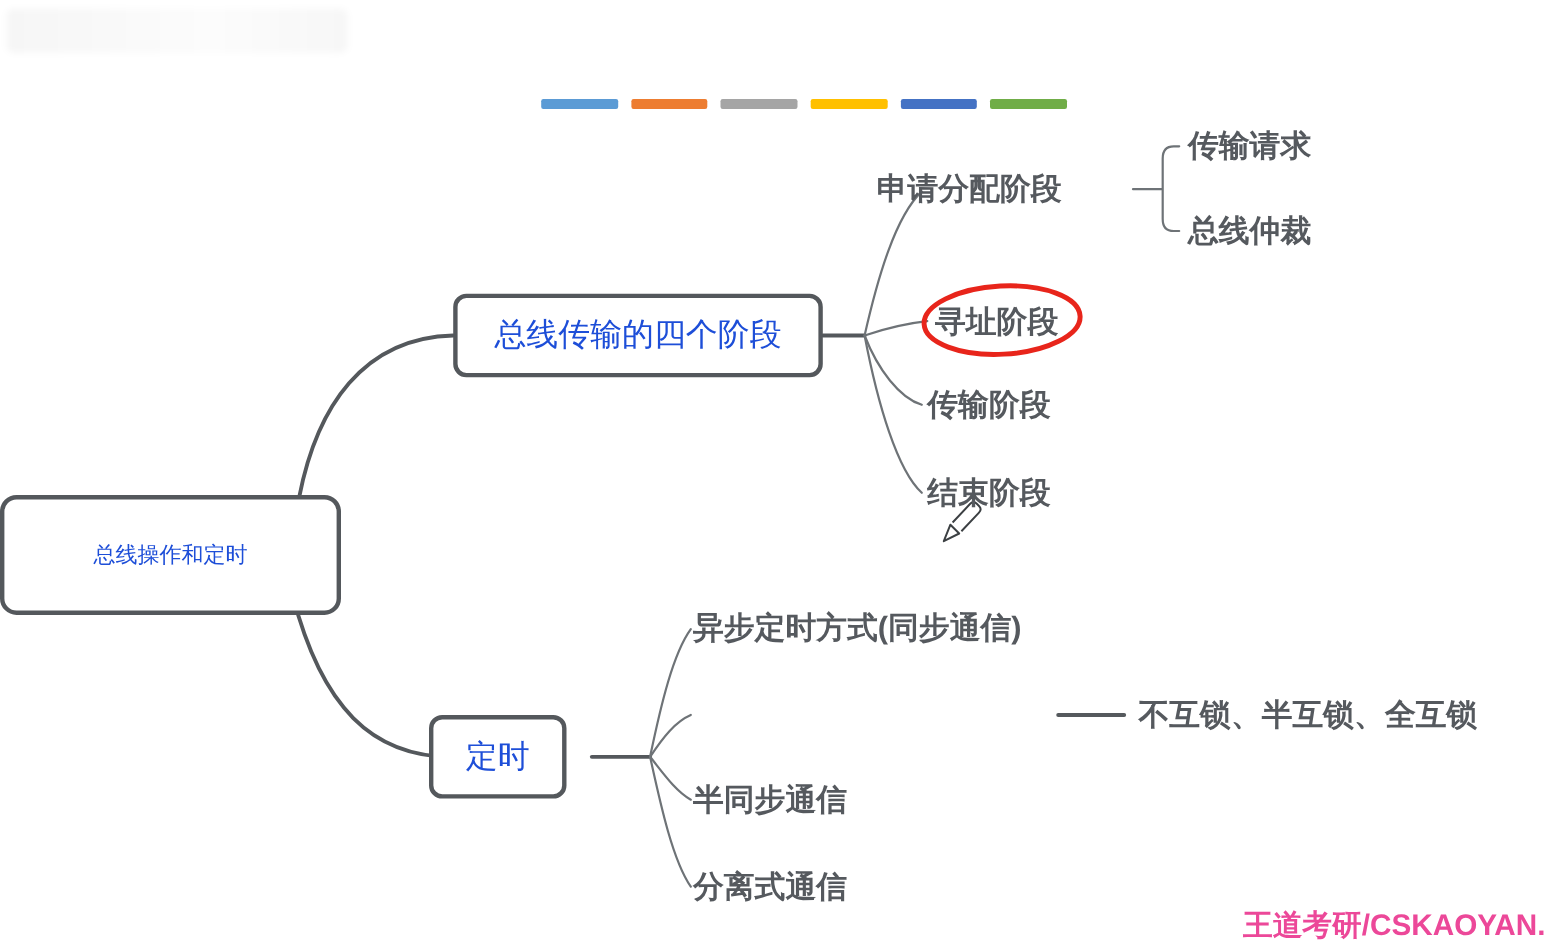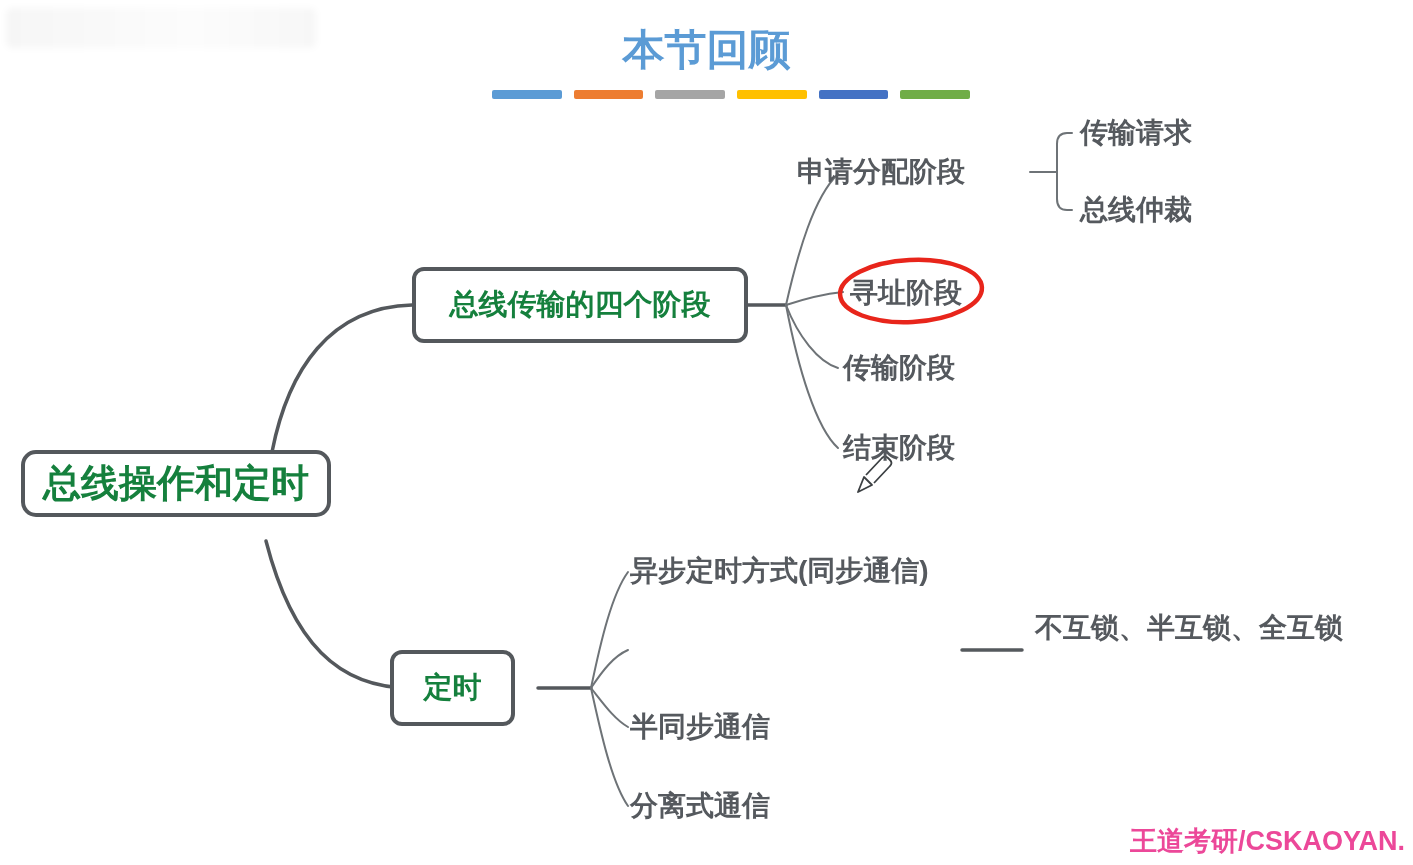--- a/index.html
+++ b/index.html
@@ -19,43 +19,42 @@
     font-size:42px;font-weight:700;color:#5B9BD5;white-space:nowrap;
   }
   .divider{
     position:absolute;left:492px;top:90px;width:478px;height:9px;
     display:flex;gap:12px;
   }
   .divider .bar{flex:1;height:9px;border-radius:2px;}
   .node{
     position:absolute;box-sizing:border-box;background:#fff;
     border:4px solid #54585c;display:flex;align-items:center;justify-content:center;
-    font-weight:700;color:#15803d;white-space:nowrap;z-index:2;
+    font-weight:400;color:#1d4ed8;white-space:nowrap;z-index:2;
   }
-  .node-root{left:21px;top:450px;width:310px;height:67px;border-radius:15px;font-size:38px;}
+  .node-root{left:0;top:450px;width:310px;height:109px;border-radius:15px;font-size:20px;}
   .node-phases{left:412px;top:267px;width:336px;height:76px;border-radius:12px;font-size:29px;}
   .node-timing{left:390px;top:650px;width:125px;height:76px;border-radius:12px;font-size:29px;}
   .label{
     position:absolute;font-size:28px;line-height:32px;font-weight:700;
     color:#55595e;white-space:nowrap;z-index:2;
   }
   .connector-layer{position:absolute;left:0;top:0;z-index:1;}
   .watermark{
     position:absolute;right:8px;bottom:6px;font-size:27px;font-weight:700;
     color:#ec4899;white-space:nowrap;
   }
 </style>
 </head>
 <body>
 
 <div class="stage">
 
   <div class="ghost"></div>
 
-  <div class="title">本节回顾</div>
 
   <div class="divider">
     <div class="bar" style="background: rgb(91, 155, 213);"></div>
     <div class="bar" style="background: rgb(237, 125, 49);"></div>
     <div class="bar" style="background: rgb(165, 165, 165);"></div>
     <div class="bar" style="background: rgb(255, 192, 0);"></div>
     <div class="bar" style="background: rgb(68, 114, 196);"></div>
     <div class="bar" style="background: rgb(112, 173, 71);"></div>
   </div>
 
@@ -100,19 +99,19 @@
   <div class="node node-timing">定时</div>
 
   <div class="label" style="left:797px;top:156px;">申请分配阶段</div>
   <div class="label" style="left:1080px;top:117px;">传输请求</div>
   <div class="label" style="left:1080px;top:194px;">总线仲裁</div>
   <div class="label" style="left:850px;top:277px;">寻址阶段</div>
   <div class="label" style="left:843px;top:352px;">传输阶段</div>
   <div class="label" style="left:843px;top:432px;">结束阶段</div>
 
   <div class="label" style="left:630px;top:555px;">异步定时方式(同步通信)</div>
-  <div class="label" style="left:1035px;top:612px;">不互锁、半互锁、全互锁</div>
+  <div class="label" style="left:1035px;top:634px;">不互锁、半互锁、全互锁</div>
   <div class="label" style="left:630px;top:711px;">半同步通信</div>
   <div class="label" style="left:630px;top:790px;">分离式通信</div>
 
   <div class="watermark">王道考研/CSKAOYAN.</div>
 
 </div>
 
 </body></html>

